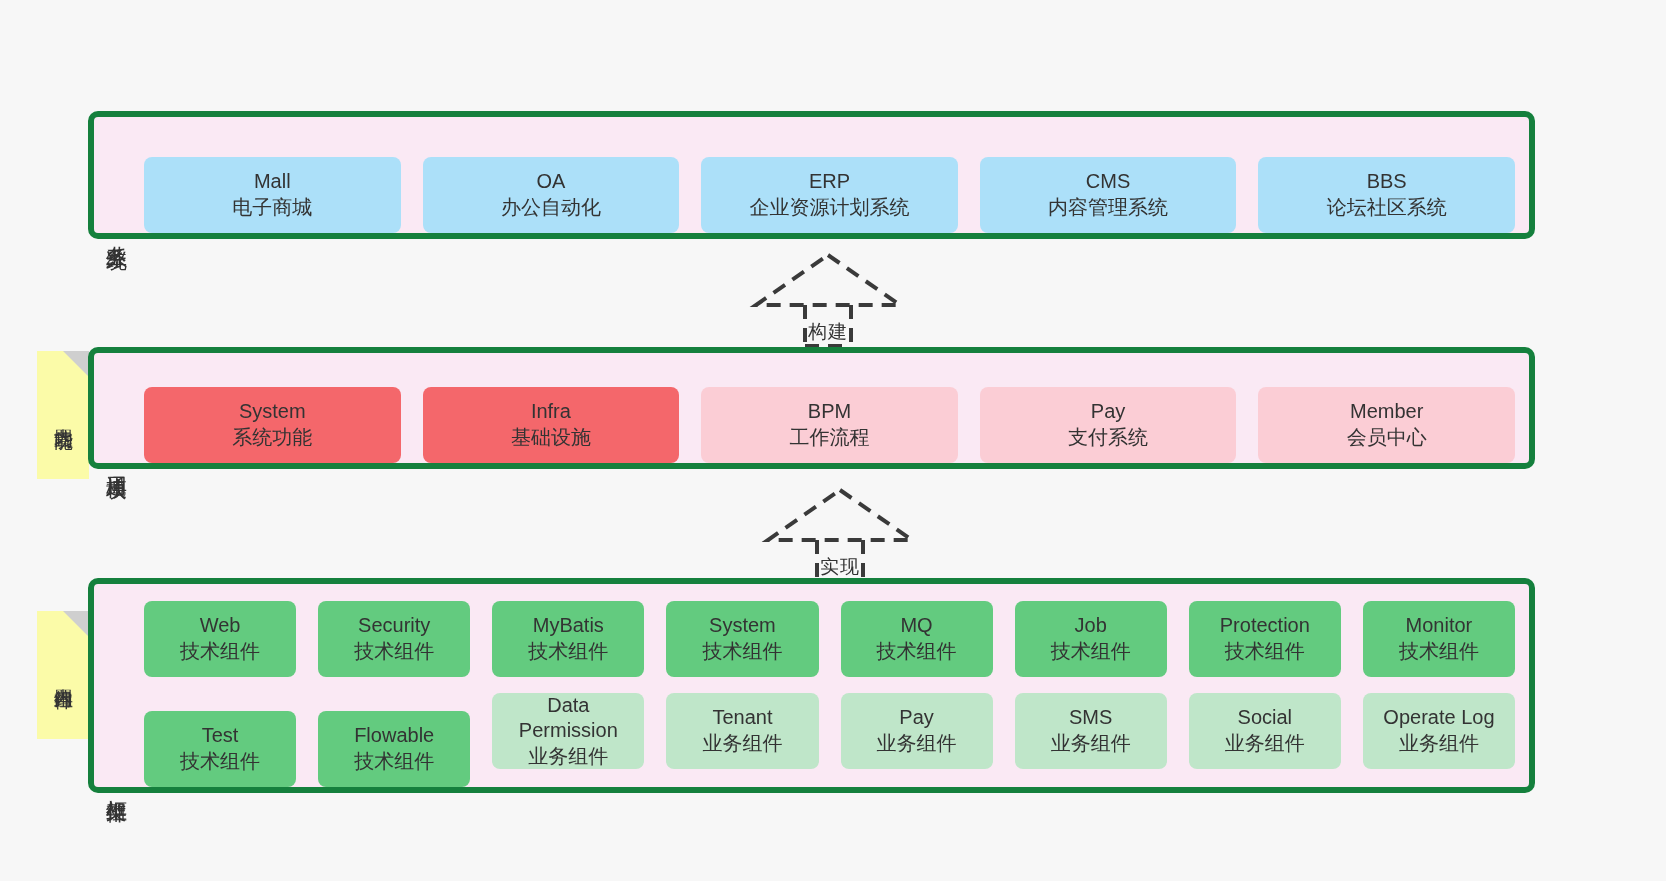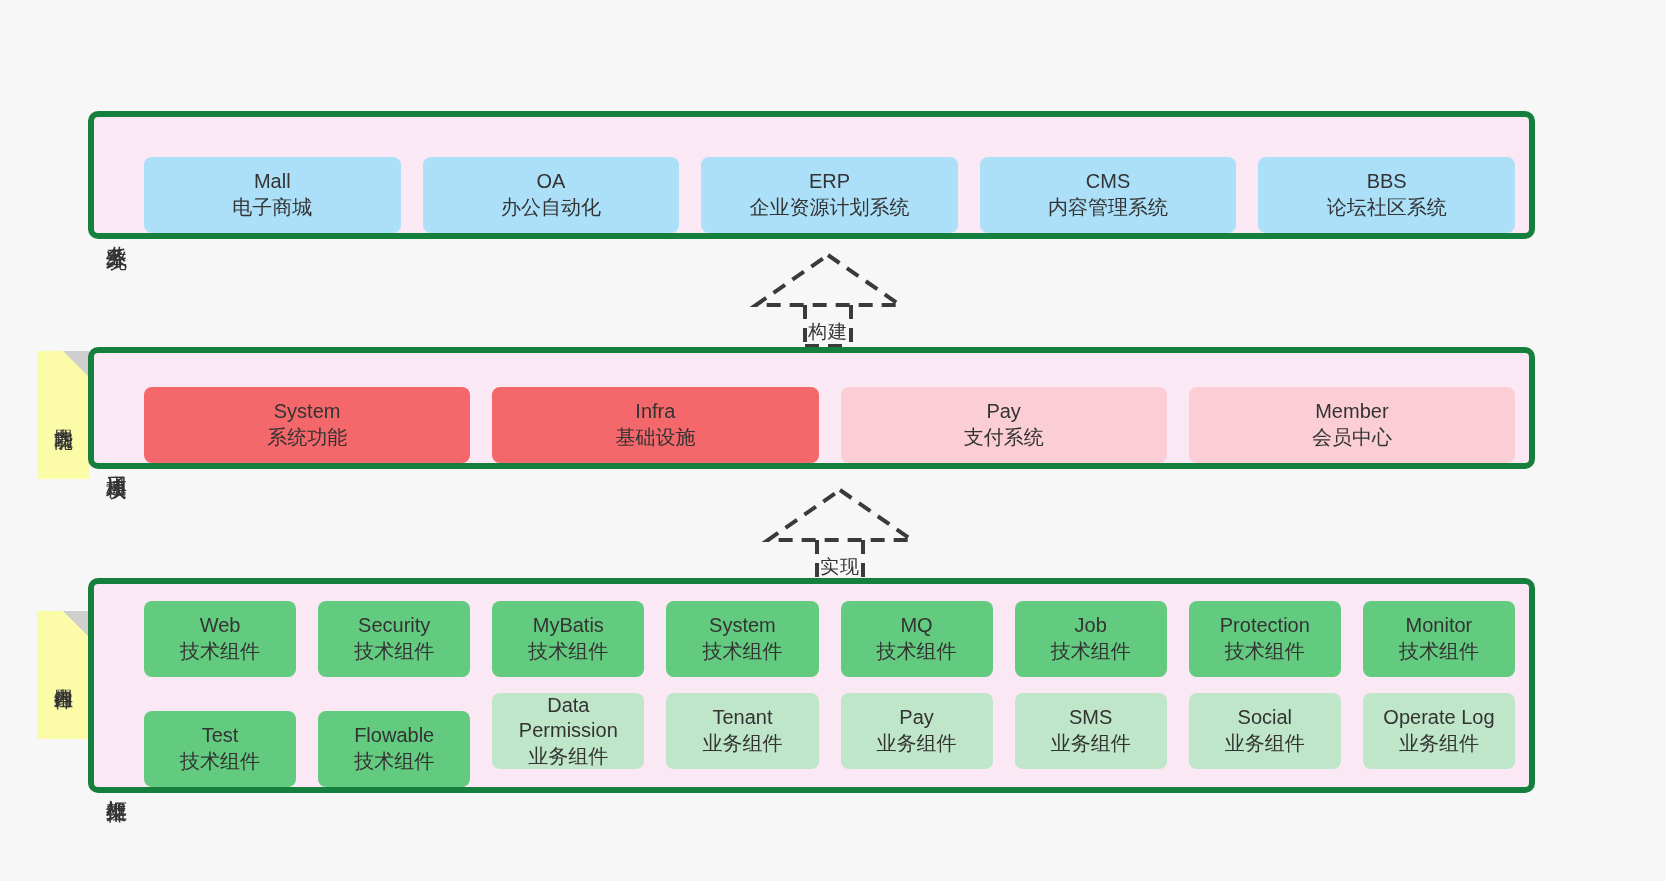--- a/index.html
+++ b/index.html
@@ -190,20 +190,24 @@
     <div class="row">
       <div class="card c-red">
         <span class="en">System</span>
         <span class="cn">系统功能</span>
       </div>
       <div class="card c-red">
         <span class="en">Infra</span>
         <span class="cn">基础设施</span>
       </div>
       <div class="card c-pink">
+        <span class="en">BPM</span>
+        <span class="cn">工作流程</span>
+      </div>
+      <div class="card c-pink">
         <span class="en">Pay</span>
         <span class="cn">支付系统</span>
       </div>
       <div class="card c-pink">
         <span class="en">Member</span>
         <span class="cn">会员中心</span>
       </div>
     </div>
   </div>
 </div>

